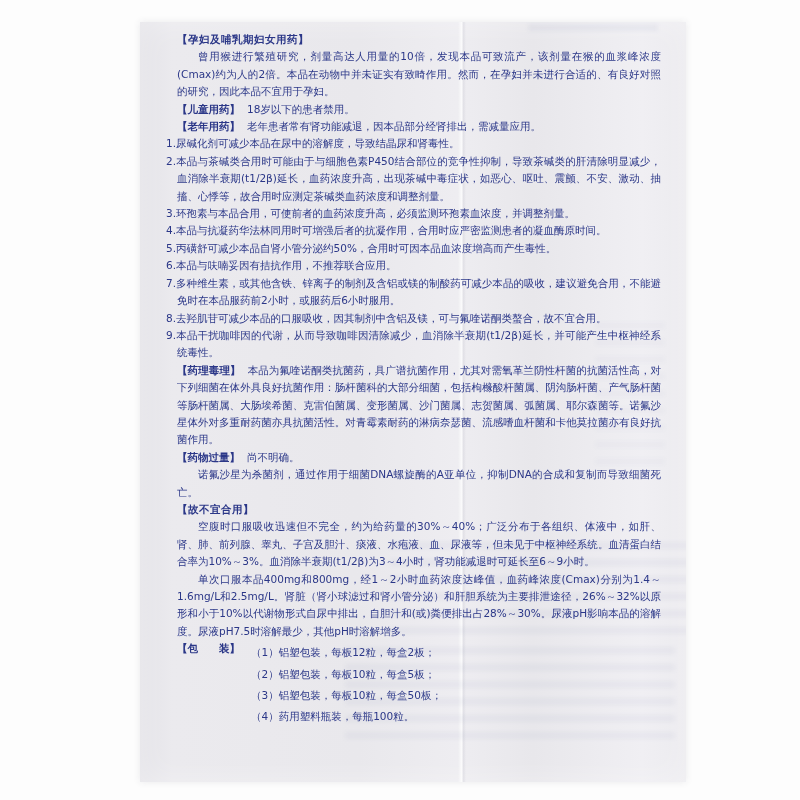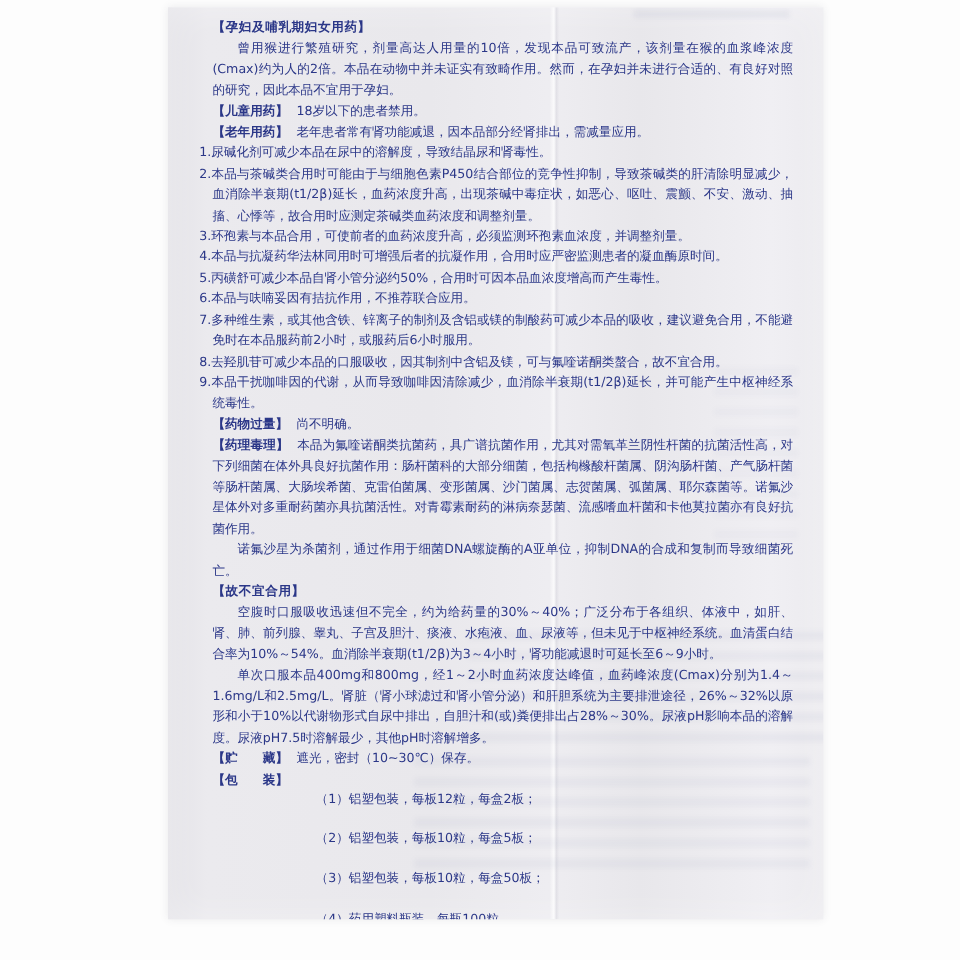--- a/index.html
+++ b/index.html
@@ -2,21 +2,21 @@
 <html><head>
 <meta charset="utf-8">
 <style>
   html,body{margin:0;padding:0;}
   body{
     width:800px;height:800px;position:relative;overflow:hidden;
     background:#fdfdfd;
     font-family:"DejaVu Sans",sans-serif;
   }
   .paper{
-    position:absolute;left:140px;top:6px;width:546px;height:760px;
+    position:absolute;left:140px;top:22px;width:546px;height:760px;
     background:linear-gradient(90deg,#e4e3e8 0%,#ebeaee 6%,#e9e8ec 40%,#eeedf1 58%,#e8e7eb 72%,#f0eff3 92%,#ecebef 100%);
     box-shadow:0 0 7px rgba(60,60,80,0.10), inset 0 0 30px rgba(255,255,255,0.35);
     overflow:hidden;
   }
   .crease{
     position:absolute;top:0;left:318px;width:8px;height:100%;
     background:linear-gradient(90deg,transparent,rgba(255,255,255,0.75) 45%,rgba(170,170,185,0.18) 70%,transparent);
     pointer-events:none;
   }
   .ghost{
@@ -36,21 +36,21 @@
     line-height:17.4px;
     text-align:justify;
   }
   .content p{margin:0;padding:0;}
   .h b{font-weight:bold;letter-spacing:.5px;}
   .ind{text-indent:2em;}
   .li{padding-left:11px;text-indent:-11px;}
   .lbl{font-weight:bold;flex:none;margin-right:7px;white-space:pre;}
   .inline-lbl{font-weight:bold;margin-right:7px;white-space:pre;}
   .kv{display:flex;align-items:flex-start;}
-  .kv-items p{margin:16px;}
+  .kv-items p{margin:4px;}
 </style>
 </head>
 <body style="--ink: #2b3788; background: rgb(253, 253, 253);">
 
 <div class="paper">
   <div class="crease"></div>
   <div class="ghost g-top"></div>
   <div class="ghost g-mid"></div>
   <div class="ghost g-b1"></div>
   <div class="ghost g-b2"></div>
@@ -66,33 +66,29 @@
     <p class="li">1.尿碱化剂可减少本品在尿中的溶解度，导致结晶尿和肾毒性。</p>
     <p class="li">2.本品与茶碱类合用时可能由于与细胞色素P450结合部位的竞争性抑制，导致茶碱类的肝清除明显减少，血消除半衰期(t1/2β)延长，血药浓度升高，出现茶碱中毒症状，如恶心、呕吐、震颤、不安、激动、抽搐、心悸等，故合用时应测定茶碱类血药浓度和调整剂量。</p>
     <p class="li">3.环孢素与本品合用，可使前者的血药浓度升高，必须监测环孢素血浓度，并调整剂量。</p>
     <p class="li">4.本品与抗凝药华法林同用时可增强后者的抗凝作用，合用时应严密监测患者的凝血酶原时间。</p>
     <p class="li">5.丙磺舒可减少本品自肾小管分泌约50%，合用时可因本品血浓度增高而产生毒性。</p>
     <p class="li">6.本品与呋喃妥因有拮抗作用，不推荐联合应用。</p>
     <p class="li">7.多种维生素，或其他含铁、锌离子的制剂及含铝或镁的制酸药可减少本品的吸收，建议避免合用，不能避免时在本品服药前2小时，或服药后6小时服用。</p>
     <p class="li">8.去羟肌苷可减少本品的口服吸收，因其制剂中含铝及镁，可与氟喹诺酮类螯合，故不宜合用。</p>
     <p class="li">9.本品干扰咖啡因的代谢，从而导致咖啡因清除减少，血消除半衰期(t1/2β)延长，并可能产生中枢神经系统毒性。</p>
 
+    <p><b class="inline-lbl">【药理毒理】</b><span>本品为氟喹诺酮类抗菌药，具广谱抗菌作用，尤其对需氧革兰阴性杆菌的抗菌活性高，对下列细菌在体外具良好抗菌作用：肠杆菌科的大部分细菌，包括枸橼酸杆菌属、阴沟肠杆菌、产气肠杆菌等肠杆菌属、大肠埃希菌、克雷伯菌属、变形菌属、沙门菌属、志贺菌属、弧菌属、耶尔森菌等。诺氟沙星体外对多重耐药菌亦具抗菌活性。对青霉素耐药的淋病奈瑟菌、流感嗜血杆菌和卡他莫拉菌亦有良好抗菌作用。</span></p>
+
     <p><b class="inline-lbl">【药物过量】</b><span>尚不明确。</span></p>
-
-    <p><b class="inline-lbl">【药理毒理】</b><span>本品为氟喹诺酮类抗菌药，具广谱抗菌作用，尤其对需氧革兰阴性杆菌的抗菌活性高，对下列细菌在体外具良好抗菌作用：肠杆菌科的大部分细菌，包括枸橼酸杆菌属、阴沟肠杆菌、产气肠杆菌等肠杆菌属、大肠埃希菌、克雷伯菌属、变形菌属、沙门菌属、志贺菌属、弧菌属、耶尔森菌等。诺氟沙星体外对多重耐药菌亦具抗菌活性。对青霉素耐药的淋病奈瑟菌、流感嗜血杆菌和卡他莫拉菌亦有良好抗菌作用。</span></p>
     <p class="ind">诺氟沙星为杀菌剂，通过作用于细菌DNA螺旋酶的A亚单位，抑制DNA的合成和复制而导致细菌死亡。</p>
 
     <p class="h"><b>【故不宜合用】</b></p>
-    <p class="ind">空腹时口服吸收迅速但不完全，约为给药量的30%～40%；广泛分布于各组织、体液中，如肝、肾、肺、前列腺、睾丸、子宫及胆汁、痰液、水疱液、血、尿液等，但未见于中枢神经系统。血清蛋白结合率为10%～54%。血消除半衰期(t1/2β)为3～4小时，肾功能减退时可延长至6～9小时。</p>
+    <p class="ind">空腹时口服吸收迅速但不完全，约为给药量的30%～40%；广泛分布于各组织、体液中，如肝、肾、肺、前列腺、睾丸、子宫及胆汁、痰液、水疱液、血、尿液等，但未见于中枢神经系统。血清蛋白结合率为10%～3%。血消除半衰期(t1/2β)为3～4小时，肾功能减退时可延长至6～9小时。</p>
     <p class="ind">单次口服本品400mg和800mg，经1～2小时血药浓度达峰值，血药峰浓度(Cmax)分别为1.4～1.6mg/L和2.5mg/L。肾脏（肾小球滤过和肾小管分泌）和肝胆系统为主要排泄途径，26%～32%以原形和小于10%以代谢物形式自尿中排出，自胆汁和(或)粪便排出占28%～30%。尿液pH影响本品的溶解度。尿液pH7.5时溶解最少，其他pH时溶解增多。</p>
 
-    <div class="kv">
-        <b class="lbl">【贮　　藏】</b>
-        <span>遮光，密封（10~30℃）保存。</span>
-      </div>
 
     <div class="kv">
       <b class="lbl">【包　　装】</b>
       <div class="kv-items">
         <p>（1）铝塑包装，每板12粒，每盒2板；</p>
         <p>（2）铝塑包装，每板10粒，每盒5板；</p>
         <p>（3）铝塑包装，每板10粒，每盒50板；</p>
         <p>（4）药用塑料瓶装，每瓶100粒。</p>
       </div>
     </div>

